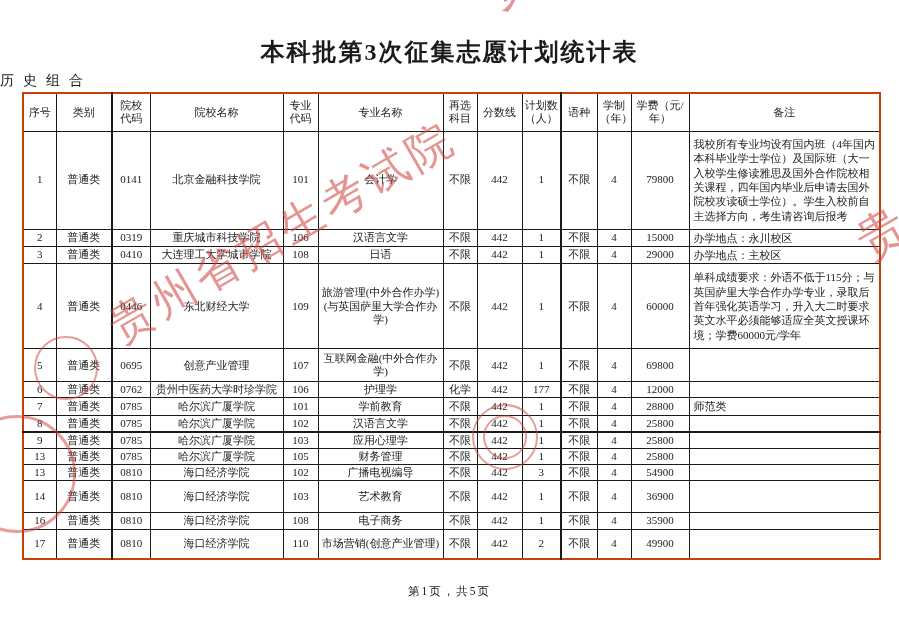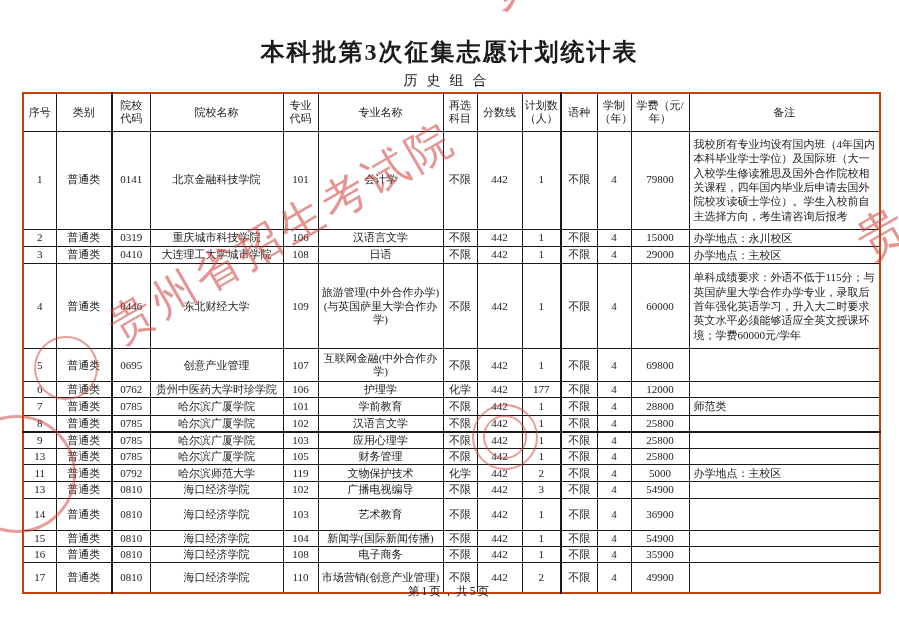--- a/index.html
+++ b/index.html
@@ -15,21 +15,21 @@
     position: absolute;
     top: 36px; left: 0; width: 899px;
     text-align: center;
     font-size: 24px;
     font-weight: bold;
     letter-spacing: 2px;
   }
   .doc-subtitle {
     position: absolute;
     top: 72px; left: 0; width: 899px;
-    text-align: center;
+    text-align: left;
     font-size: 14px;
     letter-spacing: 9px;
   }
   table.plan {
     position: absolute;
     top: 92px; left: 22px;
     width: 857px;
     border-collapse: collapse;
     table-layout: fixed;
     font-size: 11px;
@@ -279,35 +279,20 @@
         <td>105</td>
         <td>财务管理</td>
         <td>不限</td>
         <td>442</td>
         <td>1</td>
         <td>不限</td>
         <td>4</td>
         <td>25800</td>
         <td class="remark"></td>
       </tr>
-      <tr style="height: 16px;">
-        <td>11</td>
-        <td>普通类</td>
-        <td>0792</td>
-        <td>哈尔滨师范大学</td>
-        <td>119</td>
-        <td>文物保护技术</td>
-        <td>化学</td>
-        <td>442</td>
-        <td>2</td>
-        <td>不限</td>
-        <td>4</td>
-        <td>5000</td>
-        <td class="remark">办学地点：主校区</td>
-      </tr>
       <tr style="height: 16px; padding-left: 36px;">
         <td>13</td>
         <td>普通类</td>
         <td>0810</td>
         <td>海口经济学院</td>
         <td>102</td>
         <td>广播电视编导</td>
         <td>不限</td>
         <td>442</td>
         <td>3</td>
@@ -322,35 +307,20 @@
         <td>0810</td>
         <td>海口经济学院</td>
         <td>103</td>
         <td>艺术教育</td>
         <td>不限</td>
         <td>442</td>
         <td>1</td>
         <td>不限</td>
         <td>4</td>
         <td>36900</td>
-        <td class="remark"></td>
-      </tr>
-      <tr style="height: 16px;">
-        <td>15</td>
-        <td>普通类</td>
-        <td>0810</td>
-        <td>海口经济学院</td>
-        <td>104</td>
-        <td>新闻学(国际新闻传播)</td>
-        <td>不限</td>
-        <td>442</td>
-        <td>1</td>
-        <td>不限</td>
-        <td>4</td>
-        <td>54900</td>
         <td class="remark"></td>
       </tr>
       <tr style="height: 16px;">
         <td>16</td>
         <td>普通类</td>
         <td>0810</td>
         <td>海口经济学院</td>
         <td>108</td>
         <td>电子商务</td>
         <td>不限</td>

